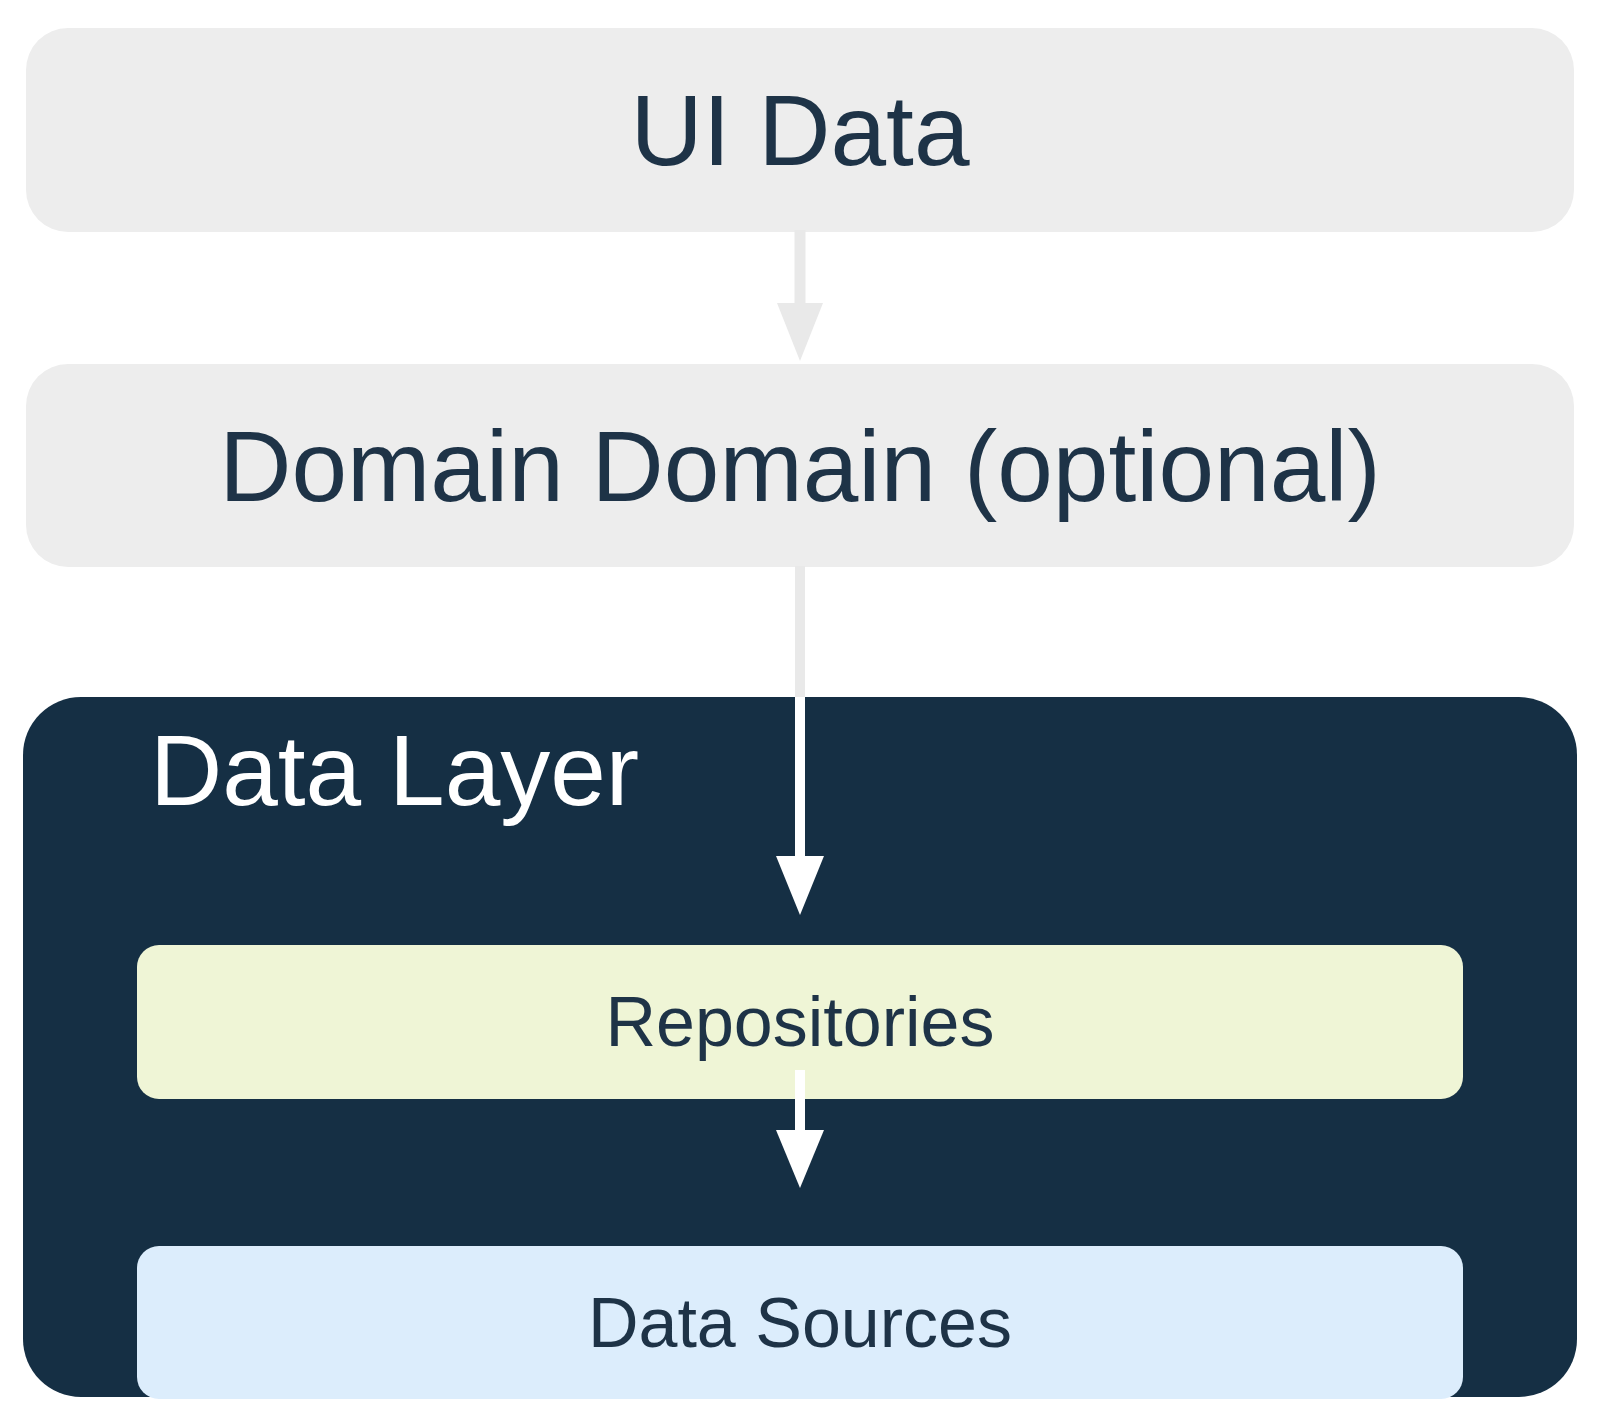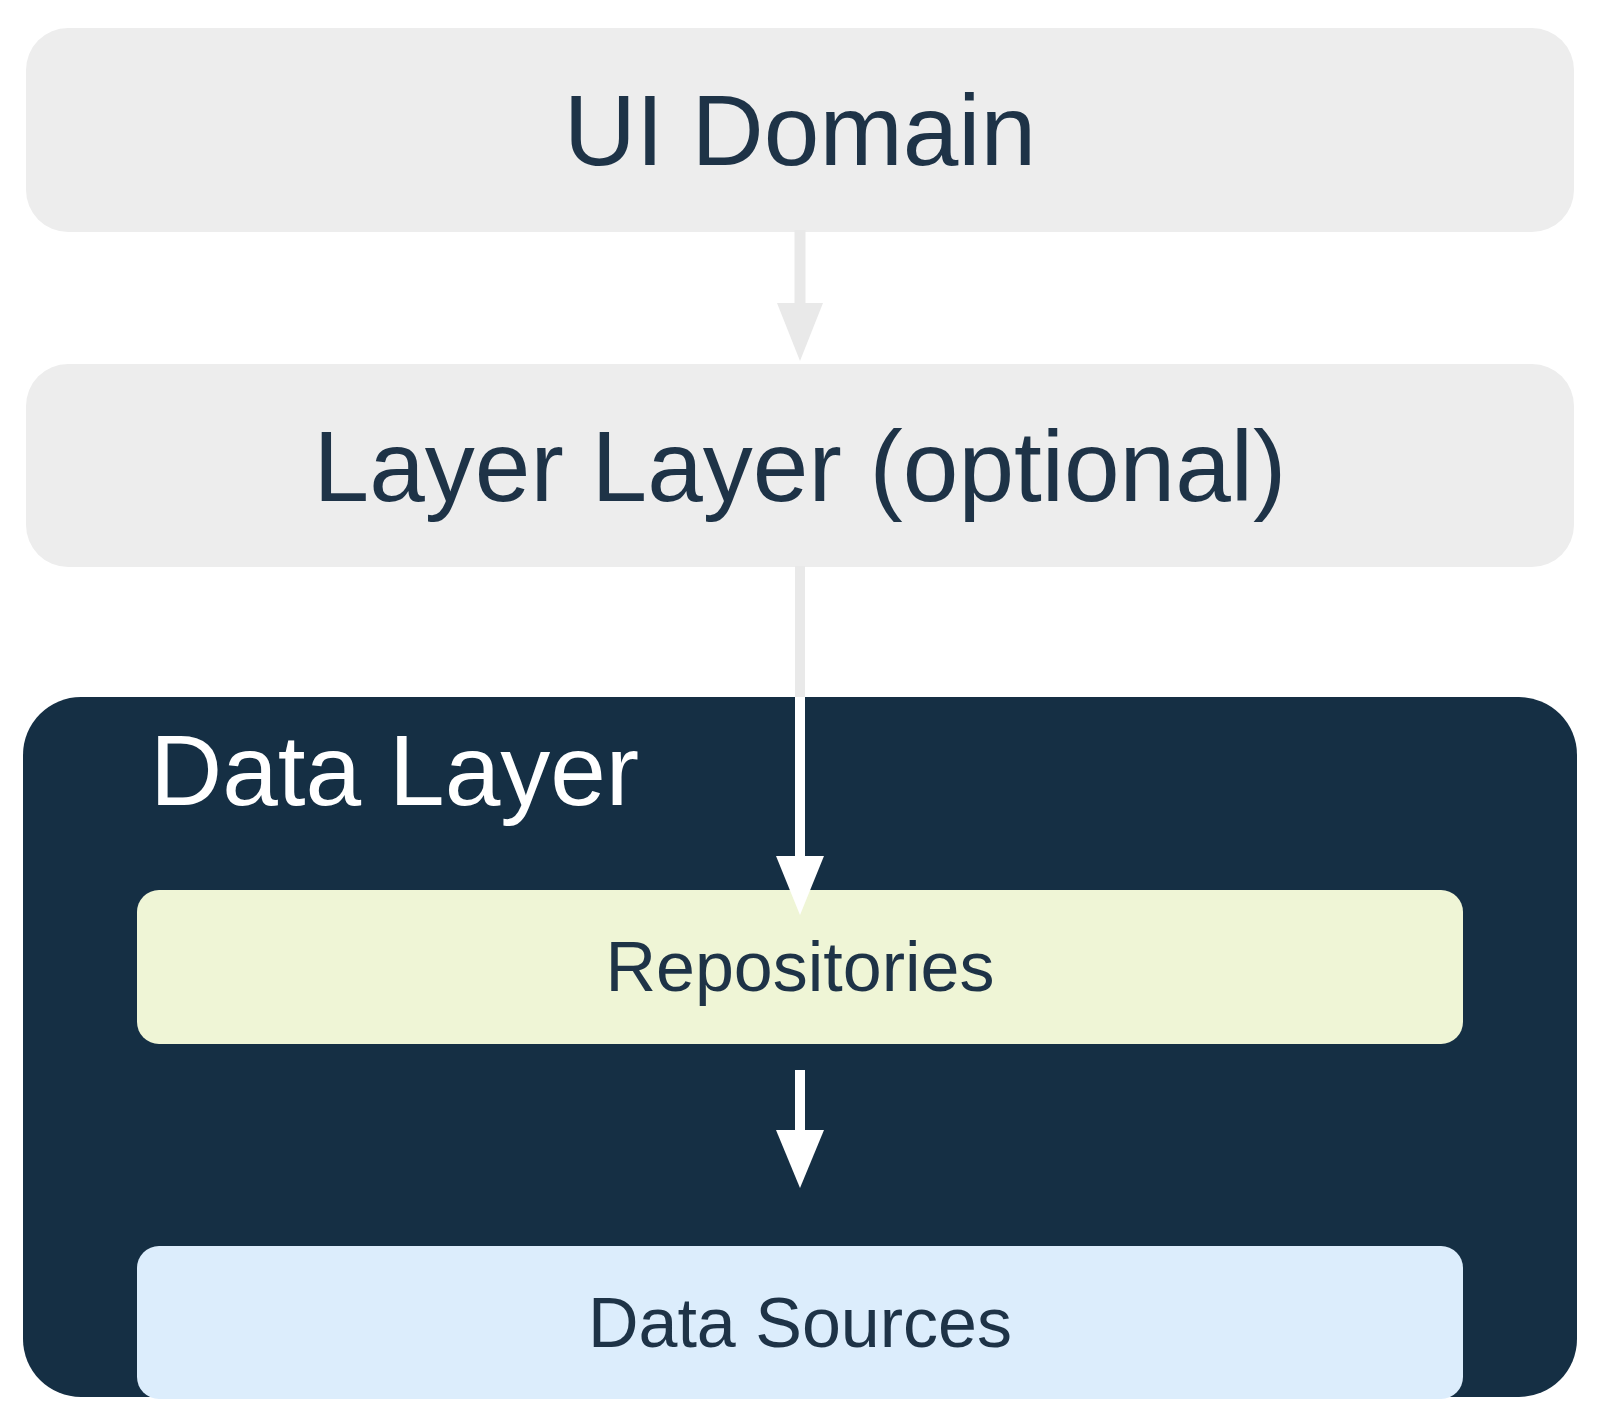--- a/index.html
+++ b/index.html
@@ -63,21 +63,21 @@
     color: #FFFFFF;
     white-space: nowrap;
   }
   .inner-box {
     left: 137px;
     width: 1326px;
     border-radius: 22px;
     color: #1E3347;
   }
   .box-repositories {
-    top: 890px;
+    top: 945px;
     height: 154px;
     background: #EFF5D6;
   }
   .box-datasources {
     top: 1246px;
     height: 153px;
     background: #DCEDFC;
   }
   .inner-label {
     font-size: 70px;
@@ -93,25 +93,25 @@
     height: 1428px;
     pointer-events: none;
   }
 </style>
 </head>
 <body>
 
 <div class="canvas">
 
   <div class="box light-box box-ui">
-    <span class="big-label">UI Domain</span>
+    <span class="big-label">UI Data</span>
   </div>
 
   <div class="box light-box box-domain">
-    <span class="big-label">Layer Layer (optional)</span>
+    <span class="big-label">Domain Domain (optional)</span>
   </div>
 
   <div class="dark-box"></div>
   <div class="dark-box-title">Data Layer</div>
 
   <div class="box inner-box box-repositories">
     <span class="inner-label">Repositories</span>
   </div>
 
   <div class="box inner-box box-datasources">

